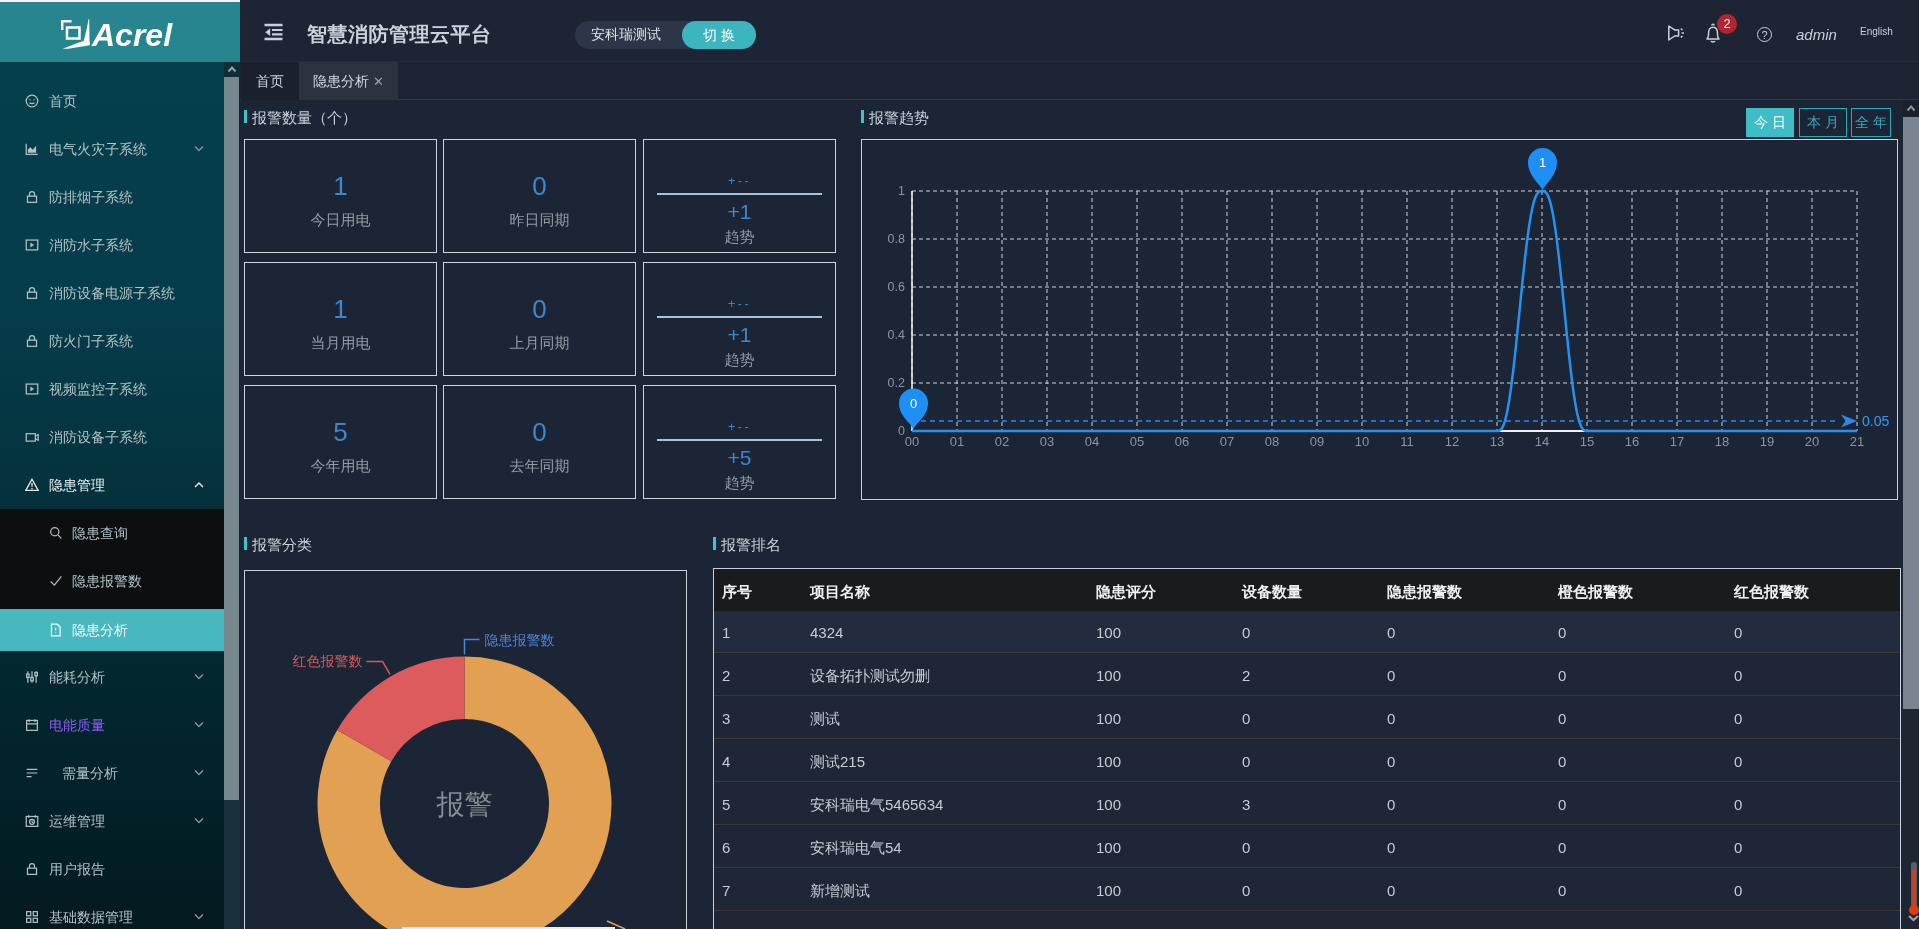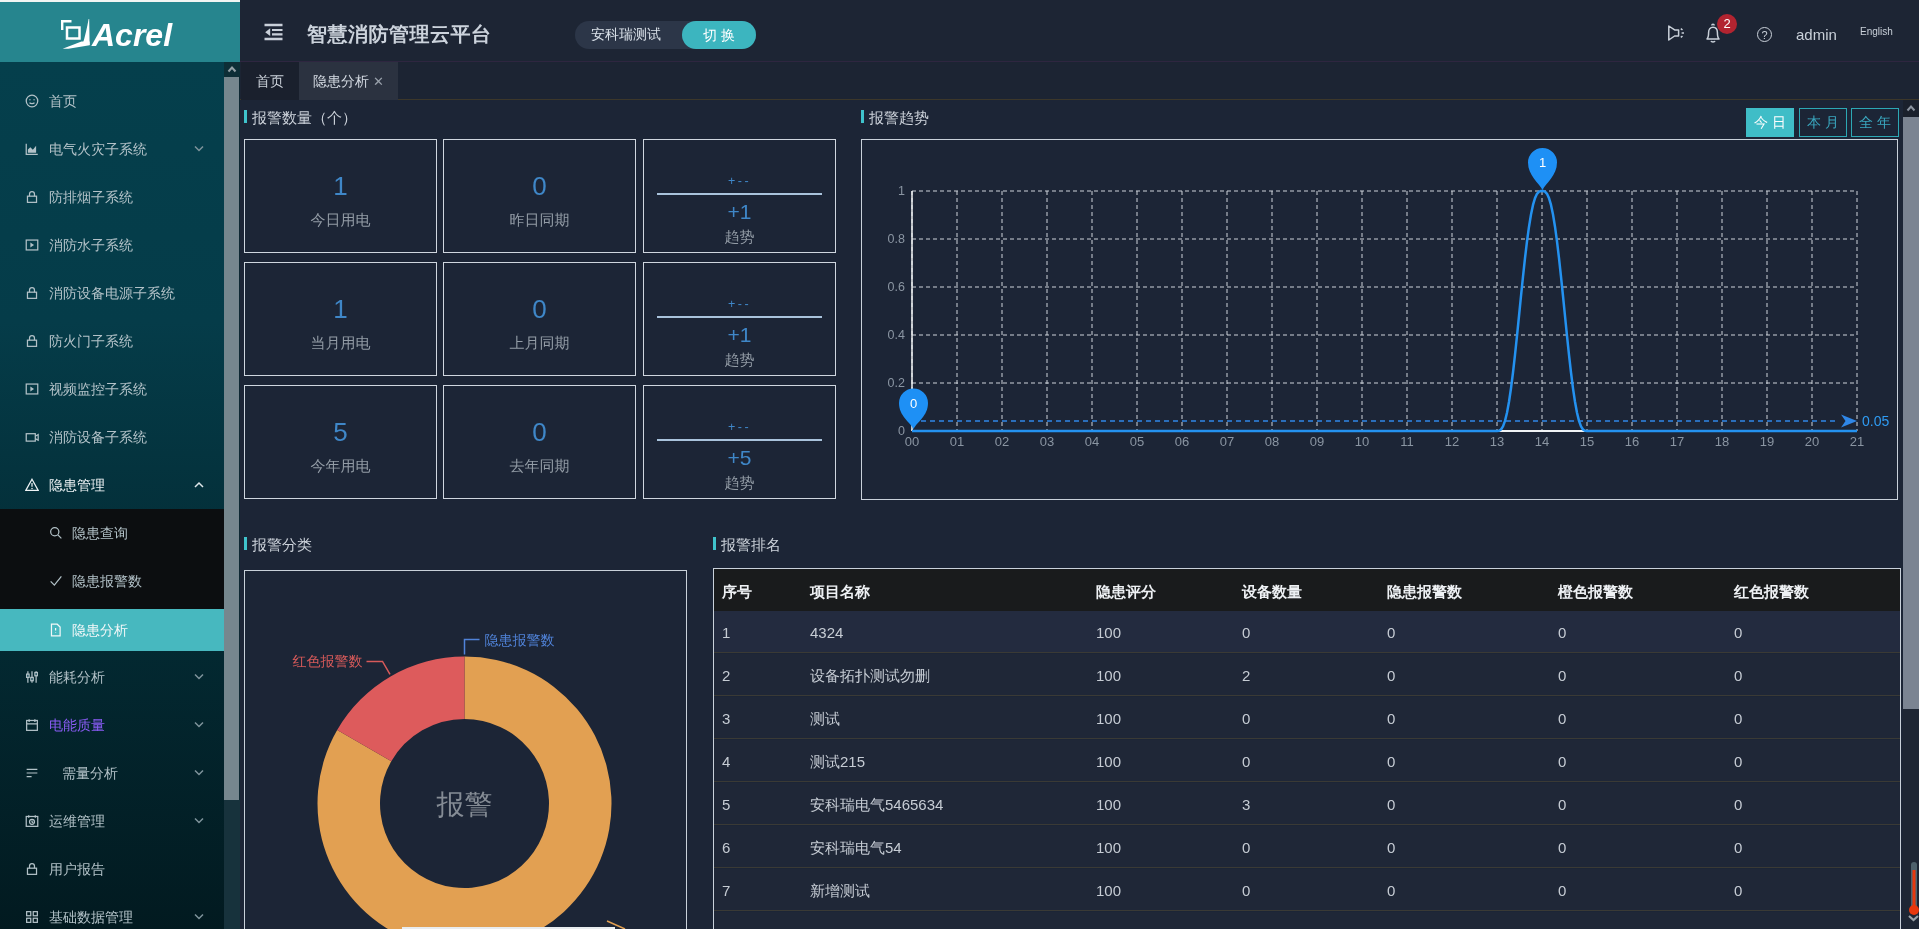--- a/index.html
+++ b/index.html
@@ -41,21 +41,21 @@
   <path d="M0.8 1 L6.6 4.9 L10.6 4.9 L10.6 11 L6.6 11 L0.8 15 Z" fill="none" stroke="#c9d0d9" stroke-width="1.5" stroke-linejoin="round"></path>
   <path d="M12.8 3.6 L14.5 5 M13.6 8 L16 8 M12.8 12.4 L14.5 11" stroke="#c9d0d9" stroke-width="1.5" fill="none"></path>
 </svg>
 <svg class="abs" style="left:1706px;top:23px" width="14" height="21" viewBox="0 0 14 21">
   <path d="M5.8 2.5 A1.2 1.2 0 0 1 8.2 2.5" fill="none" stroke="#c9d0d9" stroke-width="1.5"></path>
   <path d="M1 16 C2.2 14.8 2.6 13 2.6 9.5 C2.6 6.5 4.3 4.2 7 4.2 C9.7 4.2 11.4 6.5 11.4 9.5 C11.4 13 11.8 14.8 13 16 Z" fill="none" stroke="#c9d0d9" stroke-width="1.5" stroke-linejoin="round"></path>
   <path d="M5 18 C5.5 19.3 8.5 19.3 9 18" stroke="#c9d0d9" stroke-width="1.5" fill="none"></path>
 </svg>
 <div class="abs" style="left:1717px;top:14px;width:20px;height:20px;border-radius:50%;background:#b22430;color:#fff;font-size:13px;text-align:center;line-height:20px;">2</div>
 <div class="abs" style="left:1757px;top:27px;width:15px;height:15px;border-radius:50%;border:1.5px solid #c9d0d9;color:#c9d0d9;font-size:11px;text-align:center;line-height:14px;">?</div>
-<div class="abs" style="left:1796px;top:26px;font-size:15px;color:#c9d0d9;">admin</div>
+<div class="abs" style="left:1796px;top:26px;font-size:15px;color:#c9d0d9;font-style:italic;">admin</div>
 <div class="abs" style="left:1860px;top:26px;font-size:10px;color:#c9d0d9;">English</div>
 
 <div class="abs" id="sidebar" style="left:0;top:62px;width:224px;height:867px;background:linear-gradient(180deg,#053f4c 0%,#053c49 30%,#032b34 62%,#021a20 100%);"></div>
 
 <div class="abs" style="left:224px;top:62px;width:16px;height:867px;background:#0e2832;"></div>
 <div class="abs" style="left:224px;top:62px;width:16px;height:15px;background:#0d2e36;color:#95a2a8;"><svg width="16" height="15">
       <path d="M4.5 9.5 L8 5.5 L11.5 9.5" stroke="#93a0a6" stroke-width="2" fill="none"></path>
     </svg></div>
 <div class="abs" style="left:224px;top:77px;width:15px;height:723px;background:#76878e;"></div>
 <div class="abs" style="left:224px;top:800px;width:16px;height:129px;background:#17323c;"></div>
@@ -190,21 +190,21 @@
 <div class="abs ttl" style="left:252px;top:109px;">报警数量（个）</div>
 <div class="abs tbar" style="left:861px;top:110px;"></div>
 <div class="abs ttl" style="left:869px;top:109px;">报警趋势</div>
 <div class="abs tbar" style="left:244px;top:537px;"></div>
 <div class="abs ttl" style="left:252px;top:536px;">报警分类</div>
 <div class="abs tbar" style="left:713px;top:537px;"></div>
 <div class="abs ttl" style="left:721px;top:536px;">报警排名</div>
 
 <div class="abs" style="left:1746px;top:108px;width:48px;height:29px;background:#3fbdc7;color:#fdfefe;font-size:14px;text-align:center;line-height:29px;">今 日</div>
 <div class="abs" style="left:1799px;top:108px;width:48px;height:29px;border:1.5px solid #2da8b4;color:#3aa8c0;font-size:14px;text-align:center;line-height:26px;">本 月</div>
-<div class="abs" style="left:1851px;top:108px;width:48px;height:29px;border:1.5px solid #2da8b4;color:#3aa8c0;font-size:14px;text-align:center;line-height:26px;">全 年</div>
+<div class="abs" style="left:1851px;top:108px;width:40px;height:29px;border:1.5px solid #2da8b4;color:#3aa8c0;font-size:14px;text-align:center;line-height:26px;">全 年</div>
 
 <div id="cards">
     <div class="card" style="left:244px;top:139px;">
    <div class="num" style="margin-top:31px;">1</div>
    <div class="lbl" style="margin-top:9px;">今日用电</div>
     </div>
     <div class="card" style="left:443px;top:139px;">
    <div class="num" style="margin-top:31px;">0</div>
    <div class="lbl" style="margin-top:9px;">昨日同期</div>
     </div>

